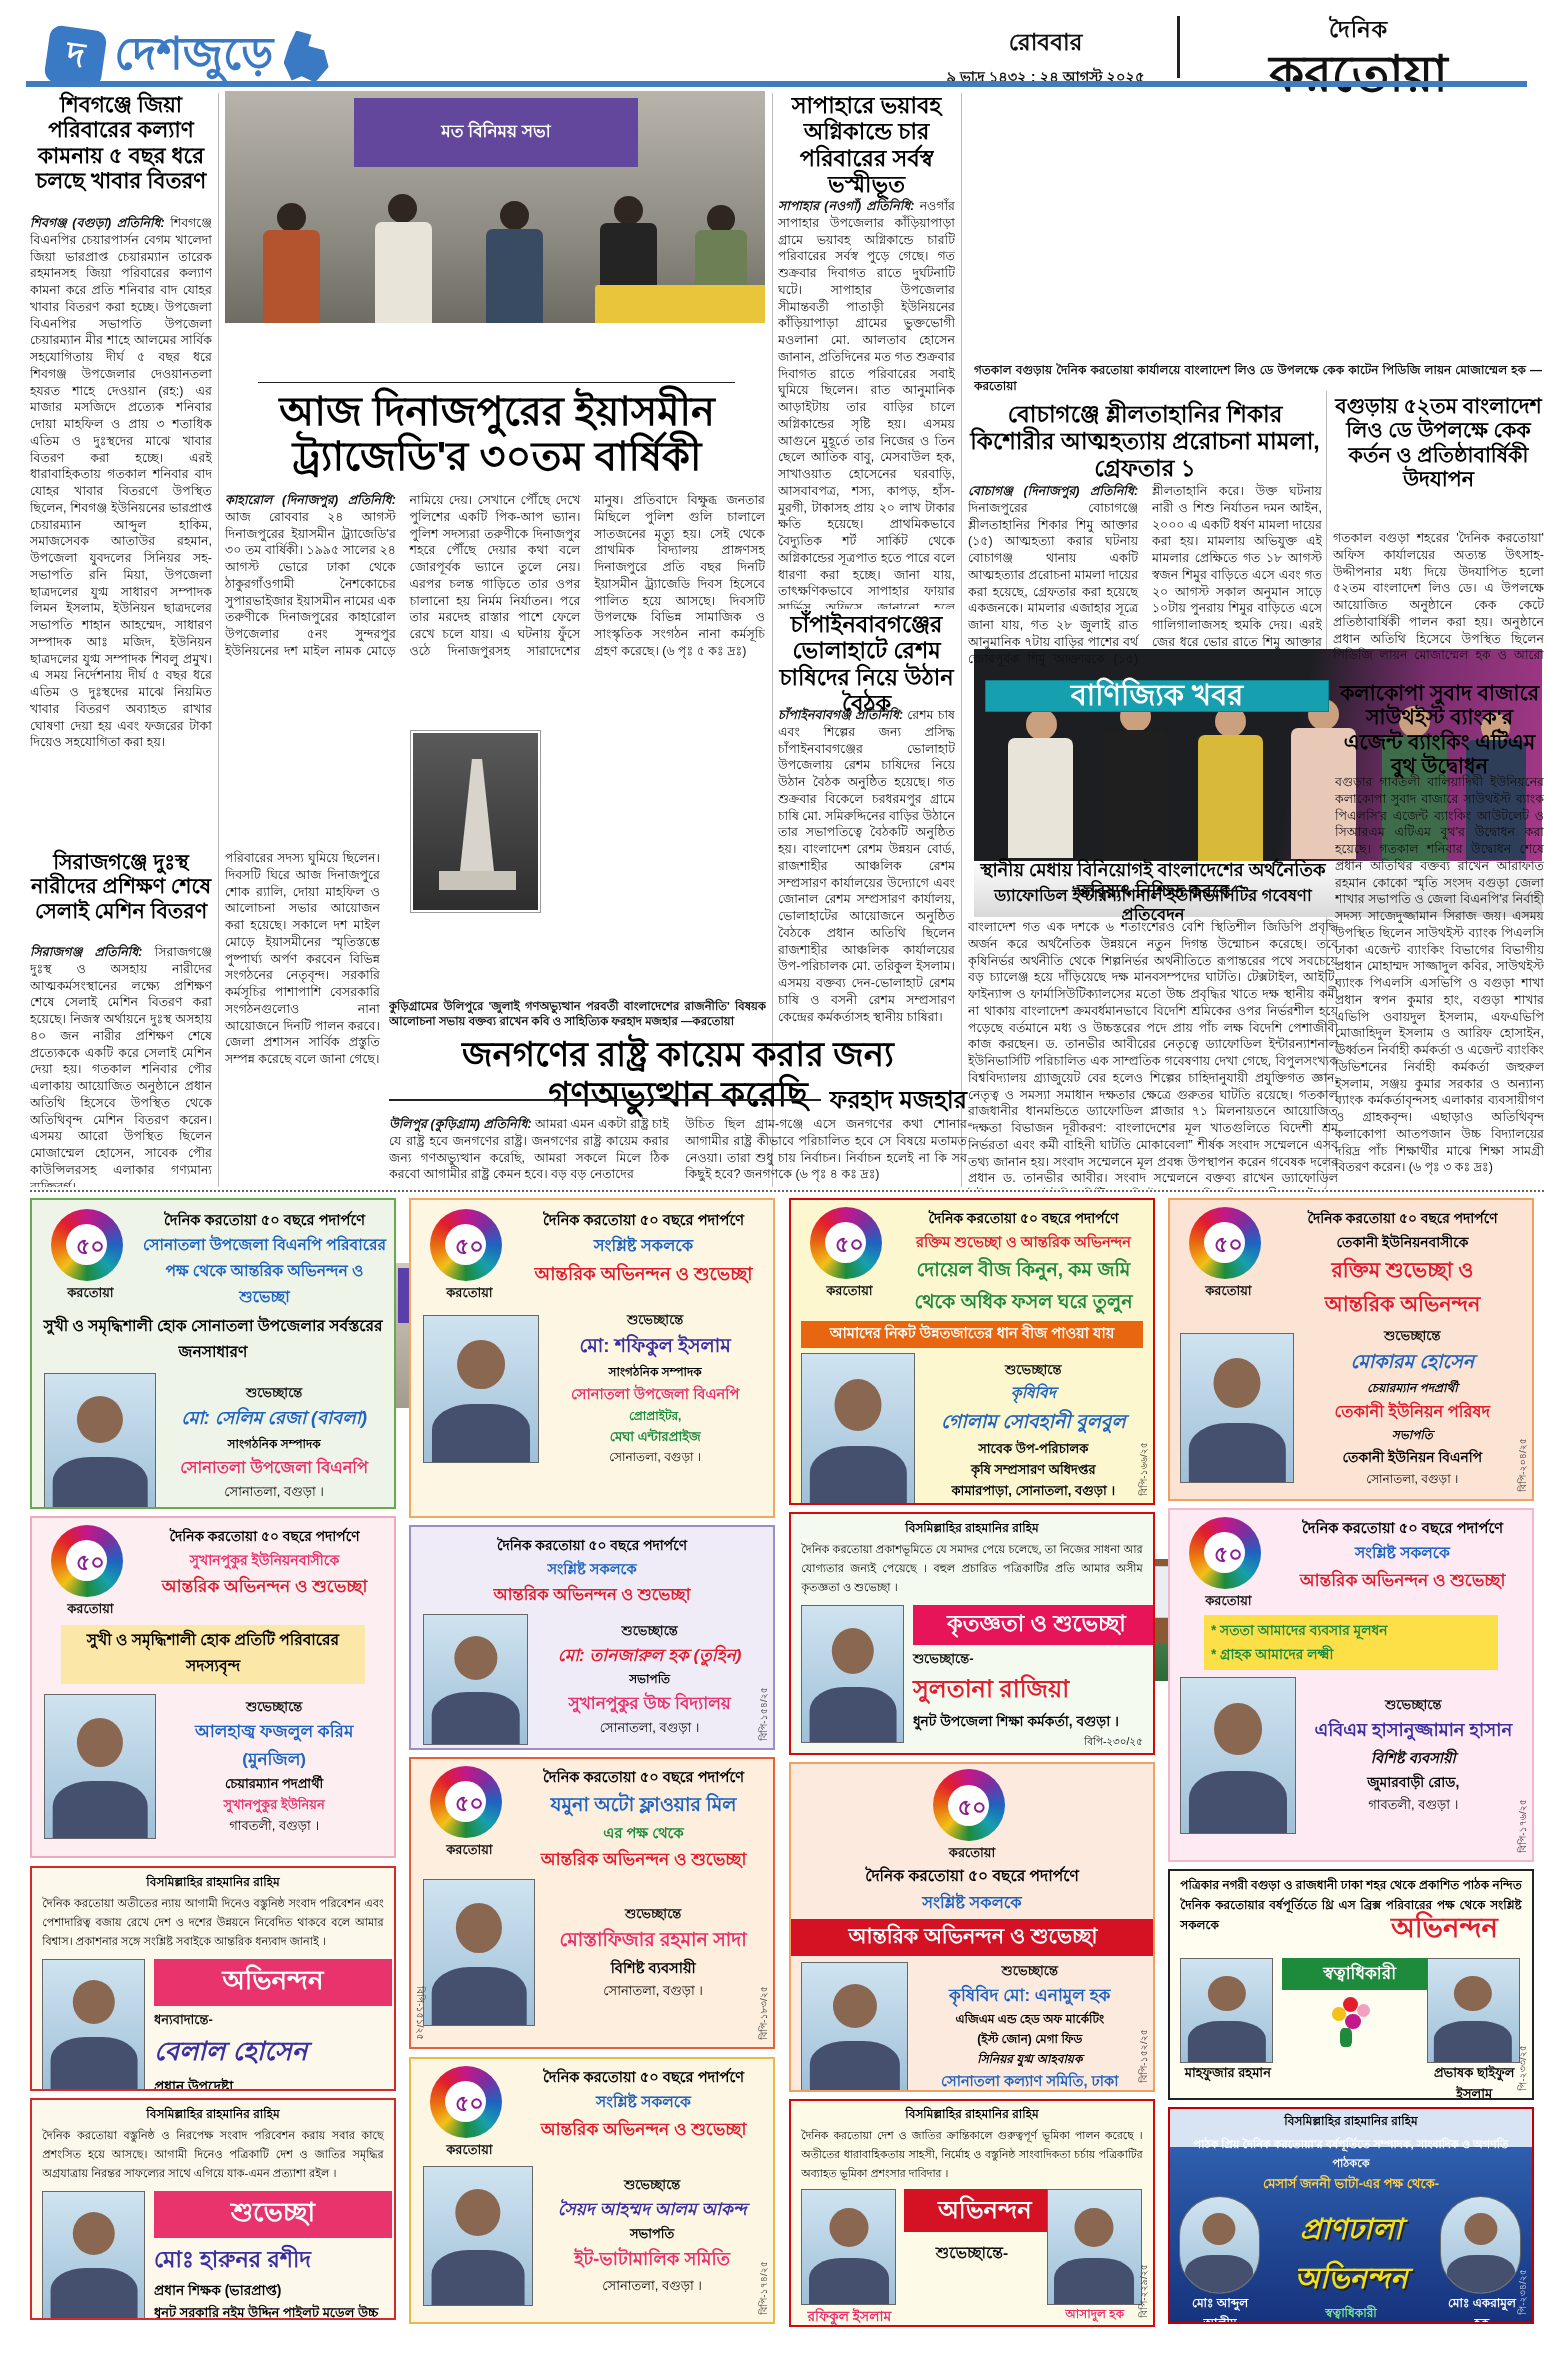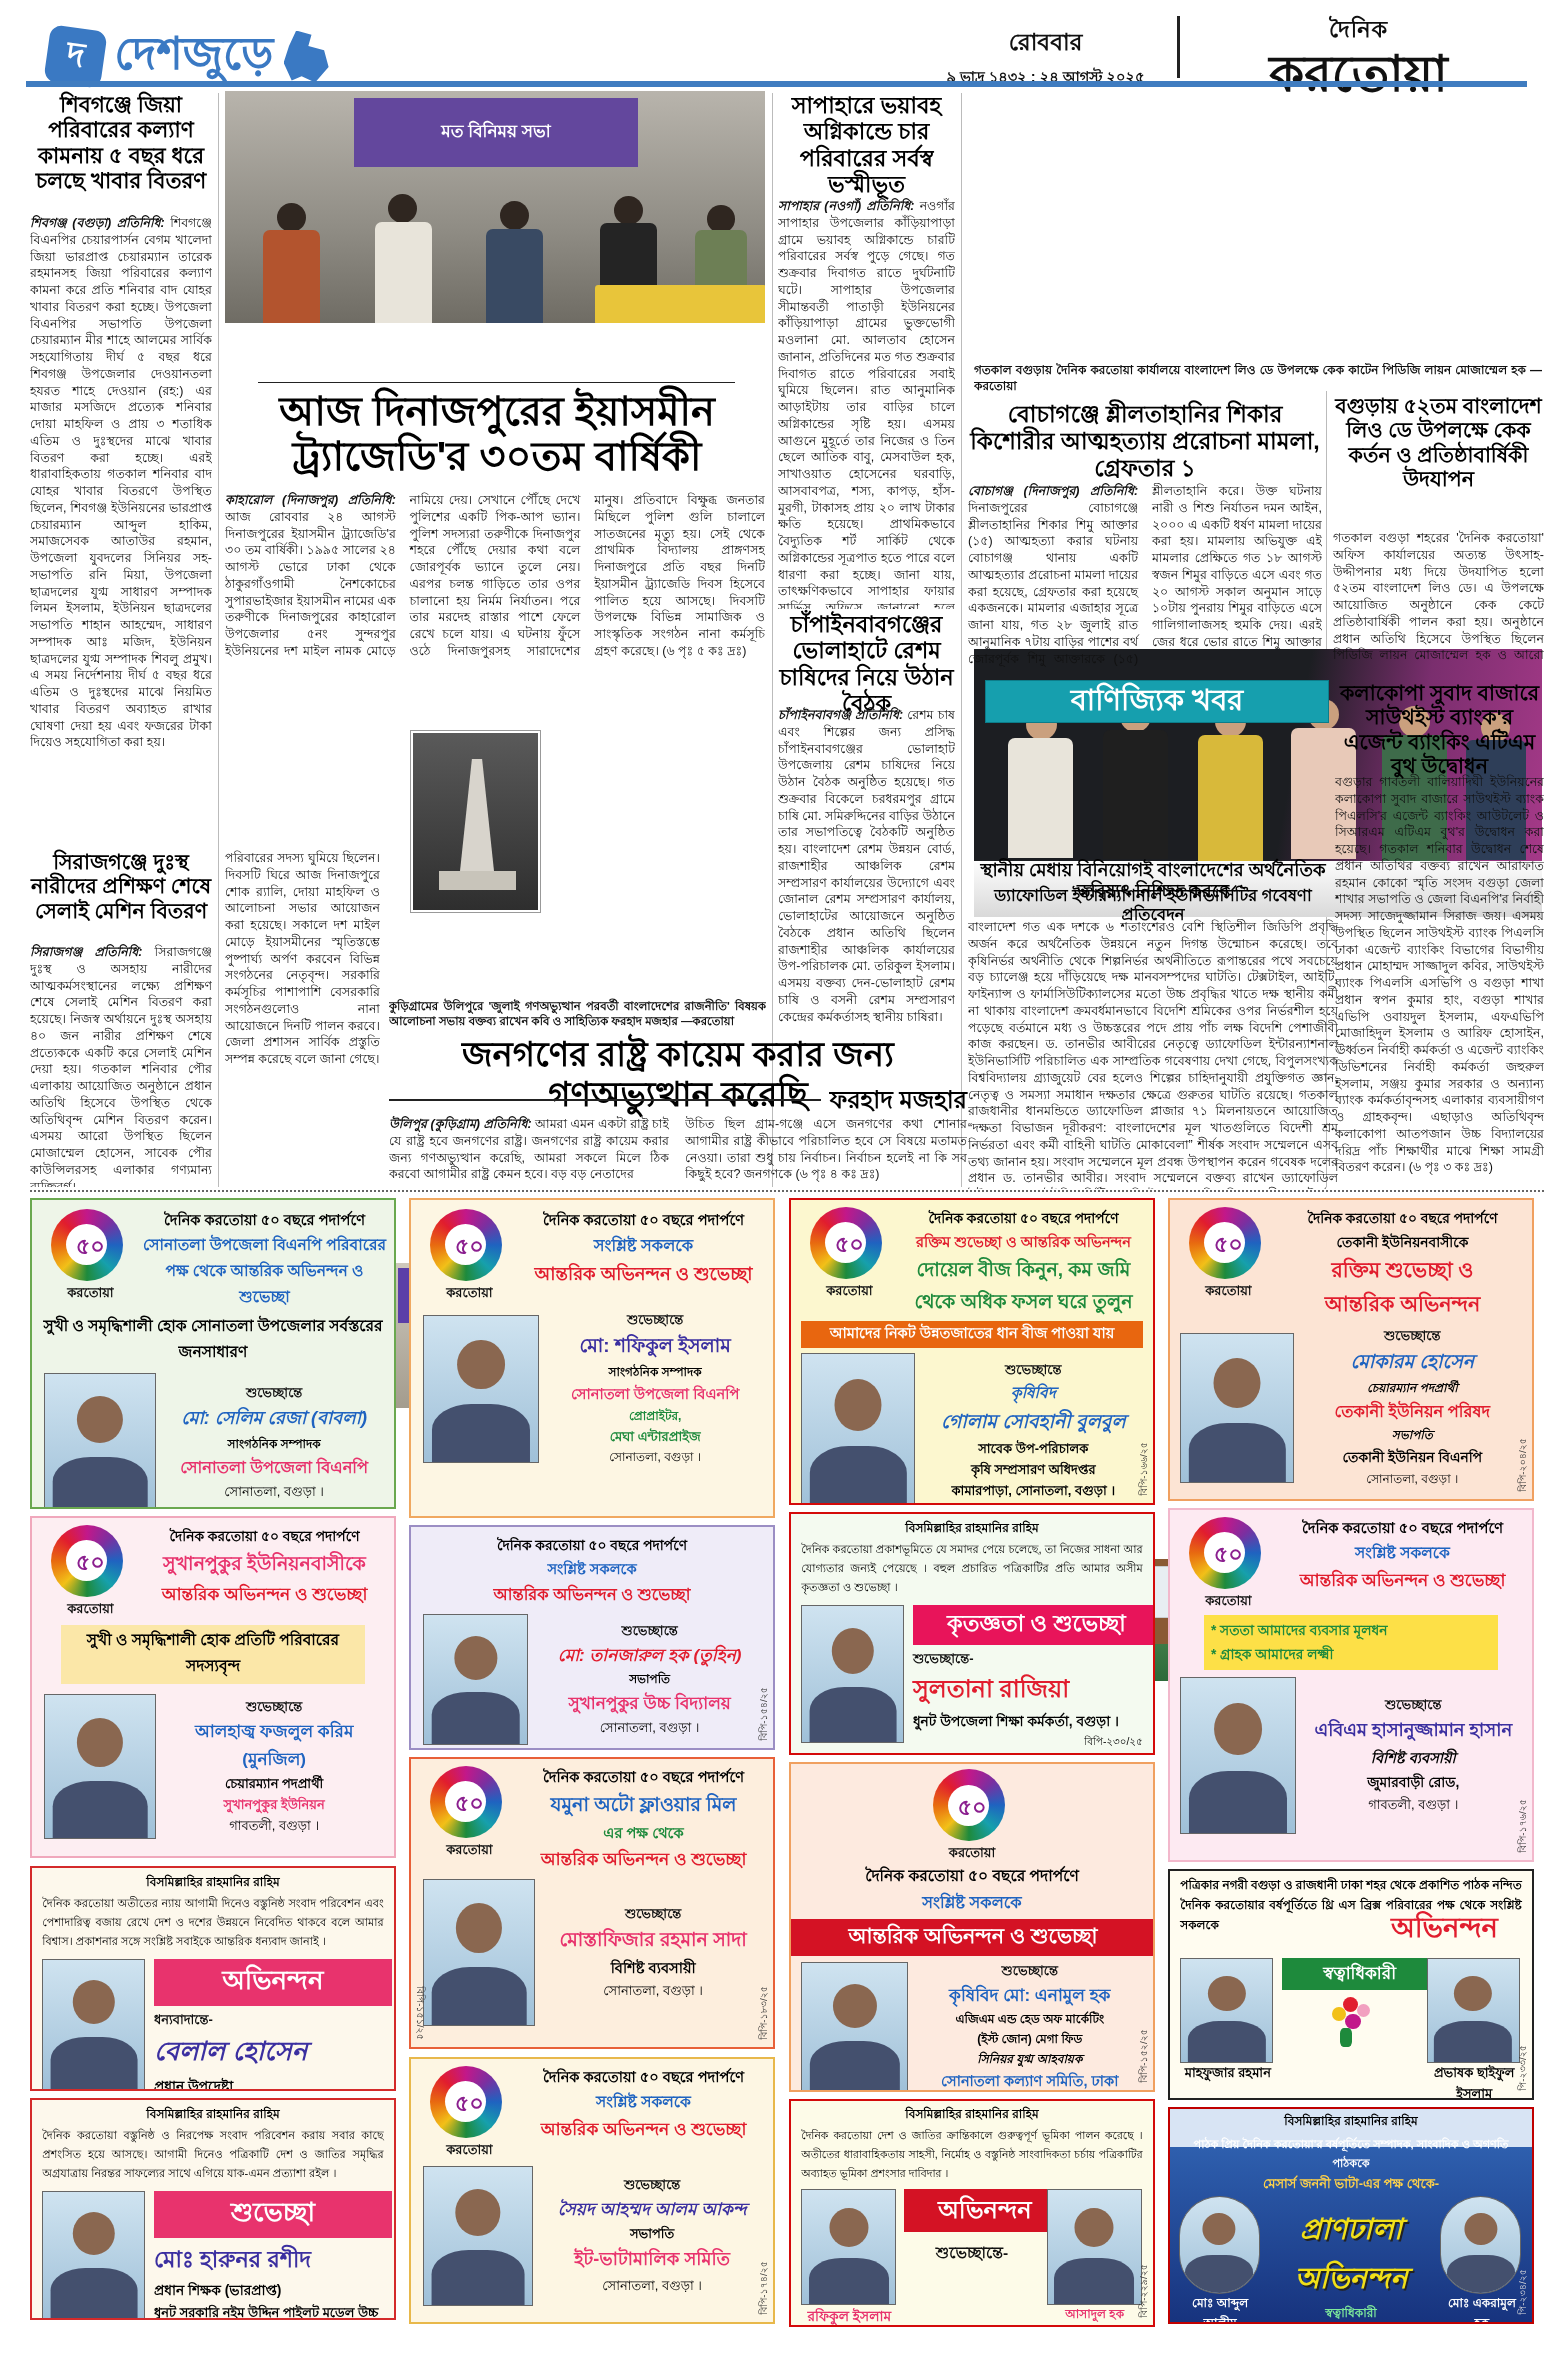--- a/index.html
+++ b/index.html
@@ -180,21 +180,21 @@
 
   <div class="abs hl center" style="left:968px;top:401px;width:354px;font-size:23px;">বোচাগঞ্জে শ্লীলতাহানির শিকার কিশোরীর আত্মহত্যায় প্ররোচনা মামলা, গ্রেফতার ১</div>
   <div class="abs body cols2" style="left:968px;top:483px;width:354px;height:191px;">
     <span class="dateline">বোচাগঞ্জ (দিনাজপুর) প্রতিনিধি:</span>
     <span>দিনাজপুরের বোচাগঞ্জে শ্লীলতাহানির শিকার শিমু আক্তার (১৫) আত্মহত্যা করার ঘটনায় বোচাগঞ্জ থানায় একটি আত্মহত্যার প্ররোচনা মামলা দায়ের করা হয়েছে, গ্রেফতার করা হয়েছে একজনকে। মামলার এজাহার সূত্রে জানা যায়, গত ২৮ জুলাই রাত আনুমানিক ৭টায় বাড়ির পাশের বর্থ জোরপূর্বক শিমু আক্তারকে (১৫) শ্লীলতাহানি করে। উক্ত ঘটনায় নারী ও শিশু নির্যাতন দমন আইন, ২০০০ এ একটি ধর্ষণ মামলা দায়ের করা হয়। মামলায় অভিযুক্ত এই মামলার প্রেক্ষিতে গত ১৮ আগস্ট স্বজন শিমুর বাড়িতে এসে এবং গত ২০ আগস্ট সকাল অনুমান সাড়ে ১০টায় পুনরায় শিমুর বাড়িতে এসে গালিগালাজসহ হুমকি দেয়। এরই জের ধরে ভোর রাতে শিমু আক্তার নিজ ঘরে ওড়না পেঁচিয়ে আত্মহত্যা করে। (৬ পৃঃ ৩ কঃ দ্রঃ)</span>
   </div>
 
   <div class="abs hl center" style="left:1333px;top:394px;width:211px;font-size:20.6px;">বগুড়ায় ৫২তম বাংলাদেশ লিও ডে উপলক্ষে কেক কর্তন ও প্রতিষ্ঠাবার্ষিকী উদযাপন</div>
   <div class="abs body" style="left:1333px;top:530px;width:211px;height:131px;">গতকাল বগুড়া শহরের 'দৈনিক করতোয়া' অফিস কার্যালয়ের অত্যন্ত উৎসাহ-উদ্দীপনার মধ্য দিয়ে উদযাপিত হলো ৫২তম বাংলাদেশ লিও ডে। এ উপলক্ষে আয়োজিত অনুষ্ঠানে কেক কেটে প্রতিষ্ঠাবার্ষিকী পালন করা হয়। অনুষ্ঠানে প্রধান অতিথি হিসেবে উপস্থিত ছিলেন পিডিজি লায়ন মোজাম্মেল হক ও আরো উপস্থিত ছিলেন লিও ক্লাব বগুড়ার সাবেক সভাপতি এম আর হাসান পলাশ, লিও রাজু আহমেদ দিপু, (৬ পৃঃ ৩ কঃ দ্রঃ)</div>
 
-  <div class="abs teal-banner" style="left:985px;top:680px;width:344px;height:43px;">বাণিজ্যিক খবর</div>
+  <div class="abs teal-banner" style="left:985px;top:680px;width:344px;height:32px;">বাণিজ্যিক খবর</div>
 
   <div class="abs hl center" style="left:1335px;top:681px;width:209px;font-size:20.6px;">কলাকোপা সুবাদ বাজারে সাউথইস্ট ব্যাংক'র এজেন্ট ব্যাংকিং এটিএম বুথ উদ্বোধন</div>
   <div class="abs body" style="left:1335px;top:774px;width:209px;height:415px;">বগুড়ার গাবতলী বালিয়াদিঘী ইউনিয়নের কলাকোপা সুবাদ বাজারে সাউথইস্ট ব্যাংক পিএলসি'র এজেন্ট ব্যাংকিং আউটলেট ও সিআরএম এটিএম বুথ'র উদ্বোধন করা হয়েছে। গতকাল শনিবার উদ্বোধন শেষে প্রধান অতিথির বক্তব্য রাখেন আরাফাত রহমান কোকো স্মৃতি সংসদ বগুড়া জেলা শাখার সভাপতি ও জেলা বিএনপি'র নির্বাহী সদস্য সাজেদুজ্জামান সিরাজ জয়। এসময় উপস্থিত ছিলেন সাউথইস্ট ব্যাংক পিএলসি ঢাকা এজেন্ট ব্যাংকিং বিভাগের বিভাগীয় প্রধান মোহাম্মদ সাজ্জাদুল কবির, সাউথইস্ট ব্যাংক পিএলসি এসভিপি ও বগুড়া শাখা প্রধান স্বপন কুমার হাং, বগুড়া শাখার এভিপি ওবায়দুল ইসলাম, এফএভিপি মোজাহিদুল ইসলাম ও আরিফ হোসাইন, ঊর্ধ্বতন নির্বাহী কর্মকর্তা ও এজেন্ট ব্যাংকিং ডিভিশনের নির্বাহী কর্মকর্তা জহুরুল ইসলাম, সঞ্জয় কুমার সরকার ও অন্যান্য ব্যাংক কর্মকর্তাবৃন্দসহ এলাকার ব্যবসায়ীগণ ও গ্রাহকবৃন্দ। এছাড়াও অতিথিবৃন্দ কলাকোপা আতপজান উচ্চ বিদ্যালয়ের দরিদ্র পাঁচ শিক্ষার্থীর মাঝে শিক্ষা সামগ্রী বিতরণ করেন। (৬ পৃঃ ৩ কঃ দ্রঃ)</div>
 
   <div class="abs photo" style="left:974px;top:733px;width:361px;height:122px;background:linear-gradient(180deg,#8a5a34 70%,#3e7a46 70%,#2e6a3a);">
     <div class="abs" style="left:112px;top:6.9px;width:146px;height:52px;background:#e8eef2;border:1.7px solid #c8ccd0;"></div>
     <div class="ph-head" style="left:41px;top:38px;width:24px;height:24px;background:#b88a64;"></div>
     <div class="ph-torso" style="left:27.5px;top:60px;width:52px;height:55px;background:#bcd8ea;"></div>
     <div class="ph-head" style="left:129px;top:34px;width:24px;height:24px;background:#b88a64;"></div>
     <div class="ph-torso" style="left:115px;top:57px;width:52px;height:58px;background:#3a4658;"></div>
@@ -236,21 +236,21 @@
 
   <div class="ad center" style="left:30px;top:1516px;width:366px;height:342px;border-color:#f0a8bc;background:#fdeef2;">
     <div style="display:flex;align-items:flex-start;padding:6.9px 6.9px 0;">
       <div class="logo50">
           <div class="l50ring"></div>
           <div class="l50num">৫০</div>
           <div class="l50word">করতোয়া</div>
         </div>
       <div style="flex:1;">
         <div class="a-k" style="font-size:13.8px;">দৈনিক করতোয়া ৫০ বছরে পদার্পণে</div>
-        <div class="a-m" style="font-size:19px;">সুখানপুকুর ইউনিয়নবাসীকে</div>
+        <div class="a-m" style="font-size:14px;">সুখানপুকুর ইউনিয়নবাসীকে</div>
         <div class="a-r" style="font-size:17px;">আন্তরিক অভিনন্দন ও শুভেচ্ছা</div>
       </div>
     </div>
     <div class="a-k" style="font-size:15.5px;background:#fbe7a8;margin:5.2px 29px;padding:3.4px 5.2px;">সুখী ও সমৃদ্ধিশালী হোক প্রতিটি পরিবারের সদস্যবৃন্দ</div>
     <div style="display:flex;padding:5.2px 12px;gap:10.3px;align-items:center;">
       <div class="portrait" style="width:110px;height:143px;"></div>
       <div style="flex:1;">
         <div class="shub">শুভেচ্ছান্তে</div>
         <div class="a-b" style="font-size:17px;">আলহাজ্ব ফজলুল করিম (মুনজিল)</div>
         <div class="a-k" style="font-size:13px;">চেয়ারম্যান পদপ্রার্থী</div>

